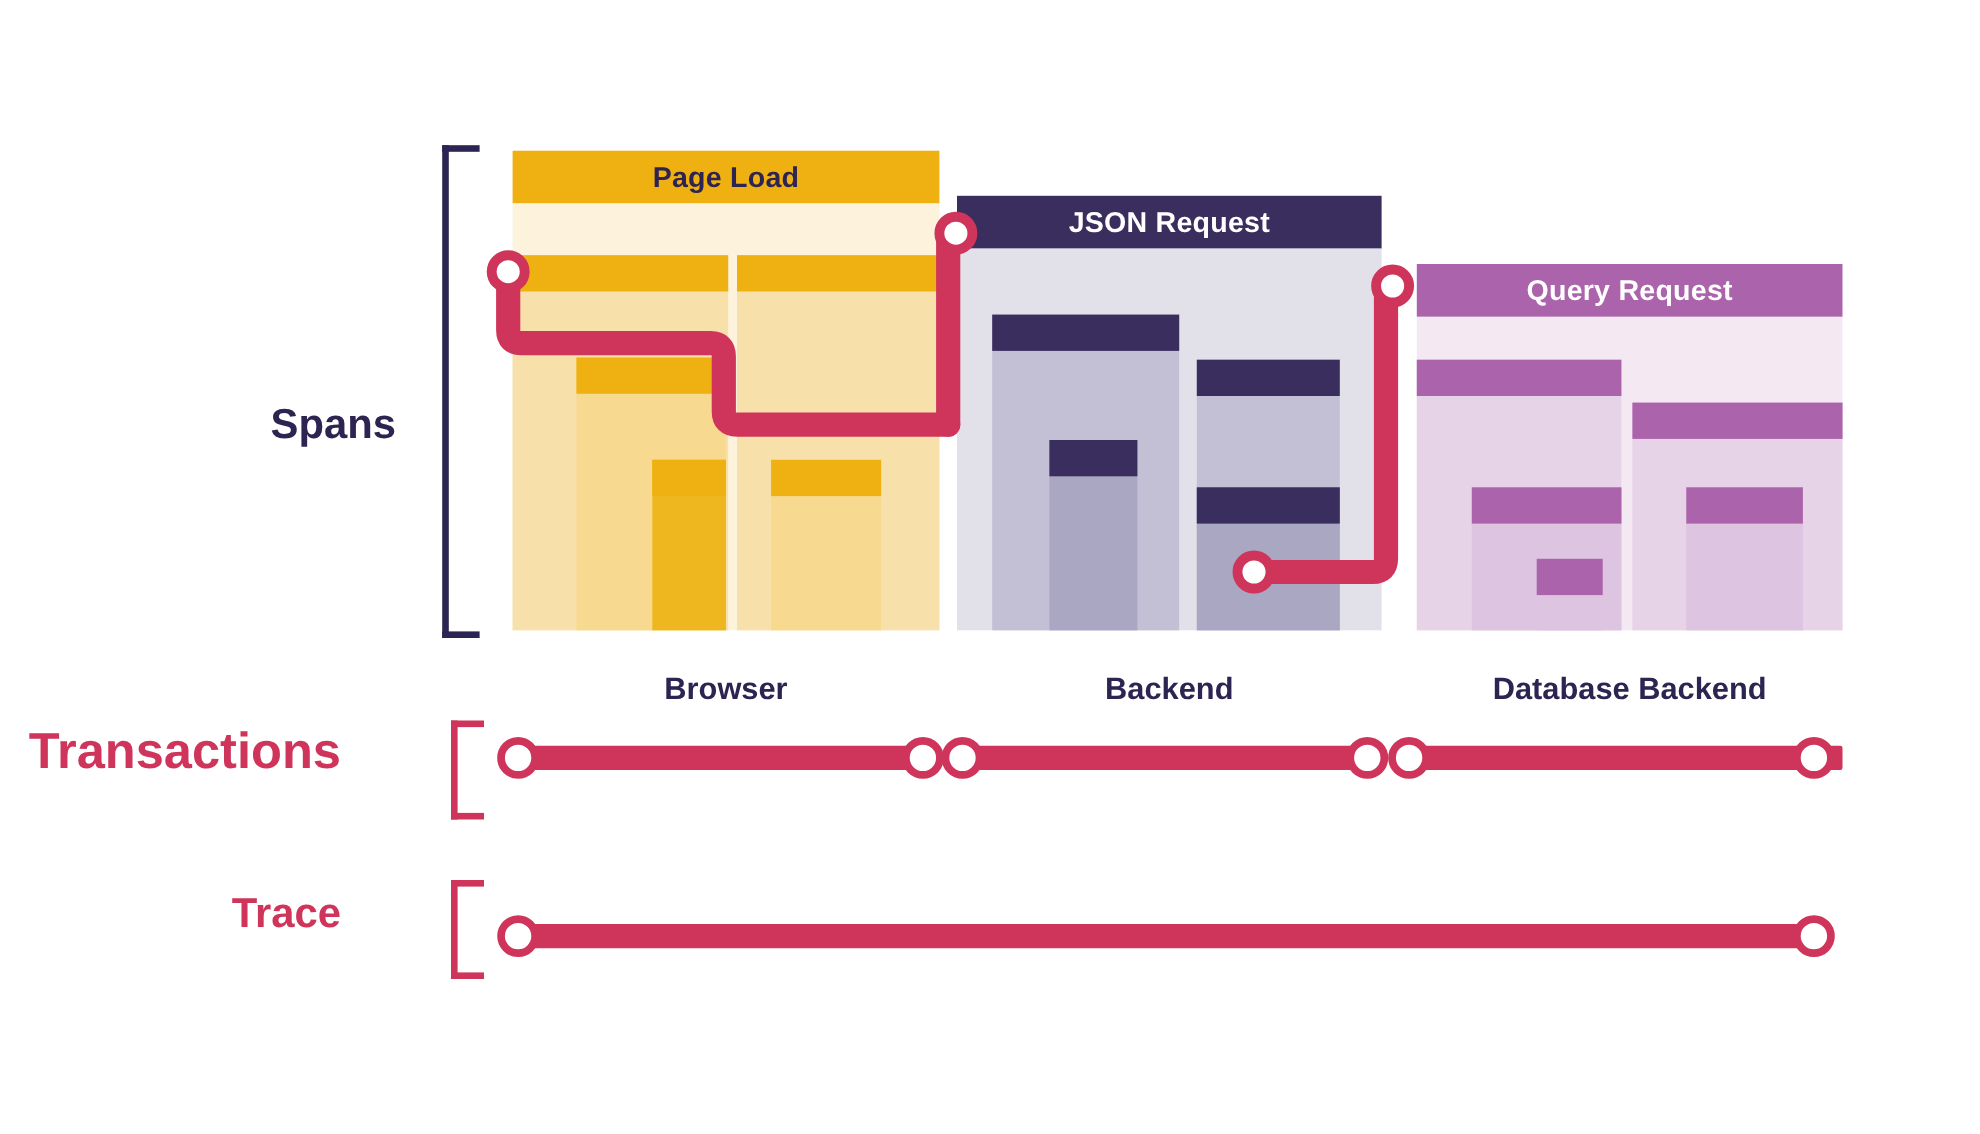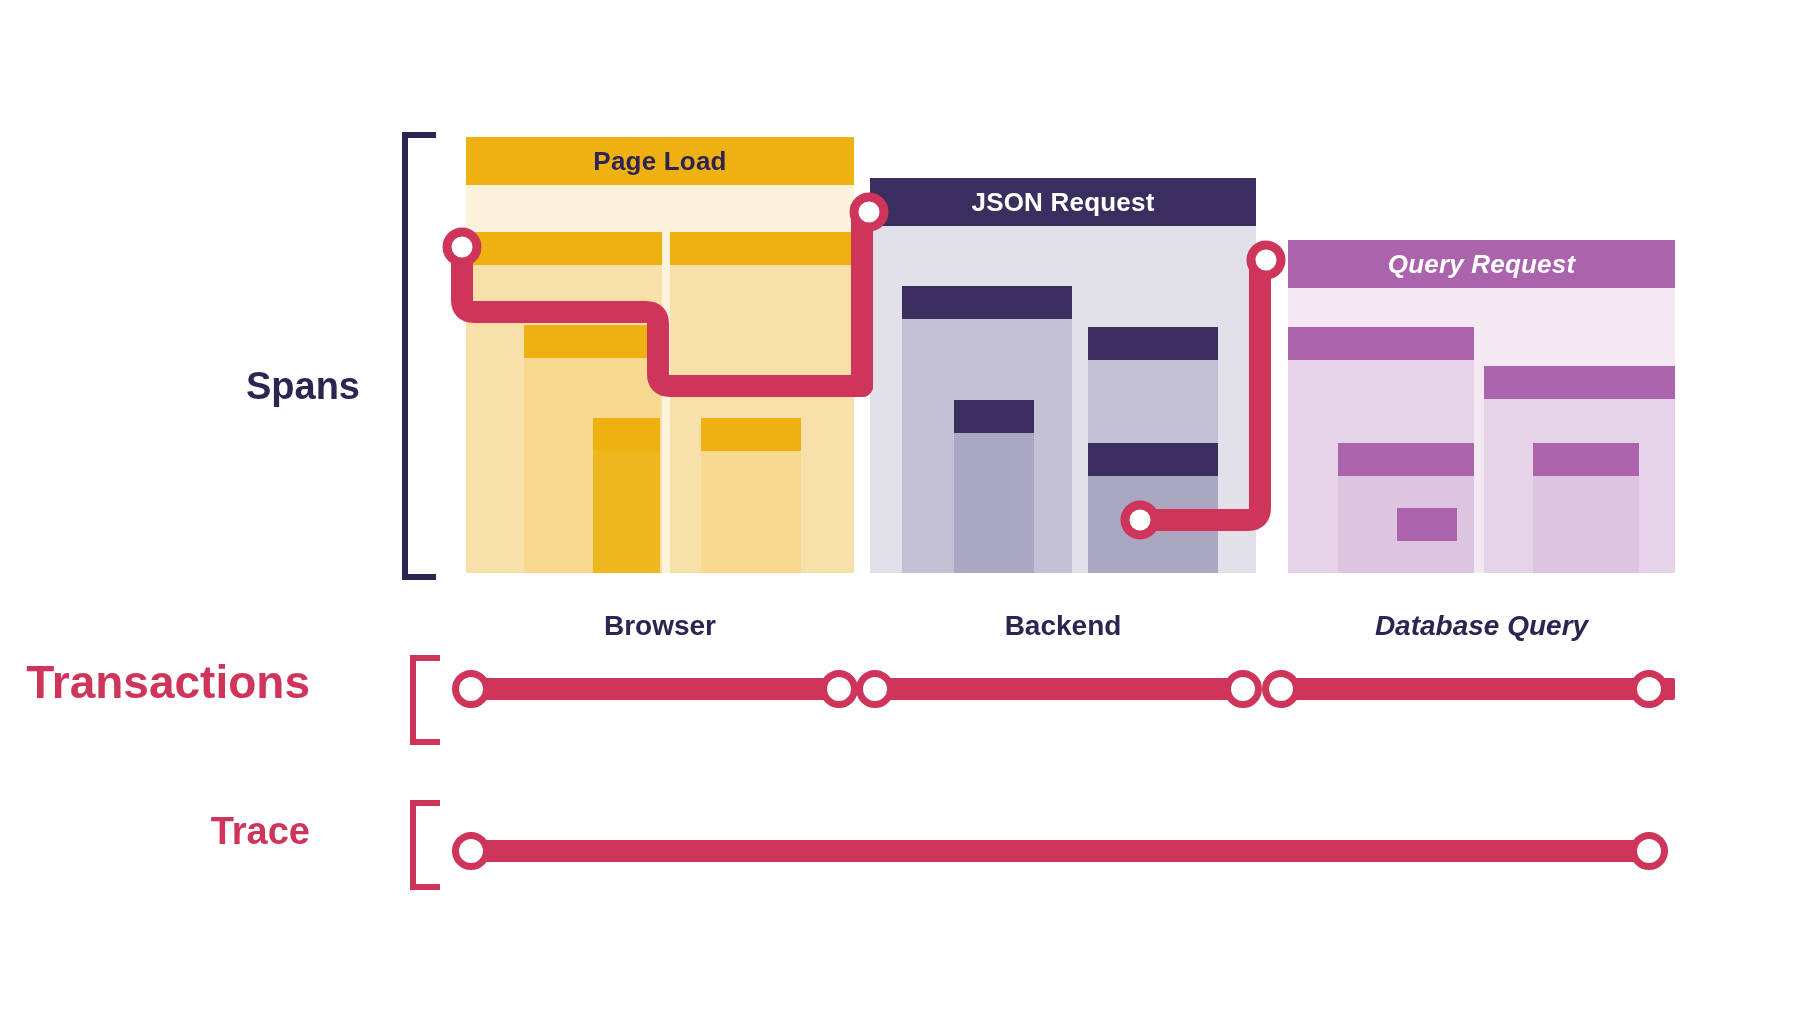--- a/index.html
+++ b/index.html
@@ -207,21 +207,21 @@
     <div class="span-bar" style="left:127px; top:418px; width:67px; height:155px; background:#eeb720;">
       <div class="cap" style="background:#efb111;"></div>
     </div>
     <div class="span-bar" style="left:235px; top:418px; width:100px; height:155px; background:#f7d98f;">
       <div class="cap" style="background:#efb111;"></div>
     </div>
 
     <div class="svc-caption" style="top:610px;">Browser</div>
   </div>
 
-  <div class="service-col" id="col-database" style="left:1288px; width:387px;font-style:italic;">
+  <div class="service-col" id="col-database" style="left:1288px; width:387px;">
 
     <div class="svc-header" style="top:240px; background:#ab63ab; color:#ffffff;">Query Request</div>
 
     <div class="svc-body" style="top:288px; height:285px; background:#f4e9f3;"></div>
 
     <div class="span-bar" style="left:0px; top:327px; width:186px; height:246px; background:#e6d3e8;">
       <div class="cap" style="background:#ab63ab;"></div>
     </div>
 
     <div class="span-bar" style="left:196px; top:366px; width:191px; height:207px; background:#e6d3e8;">
@@ -233,21 +233,21 @@
     </div>
 
     <div class="span-bar" style="left:109px; top:508px; width:60px; height:65px; background:#ddc4e0;">
       <div class="cap" style="background:#ab63ab;"></div>
     </div>
 
     <div class="span-bar" style="left:245px; top:443px; width:106px; height:130px; background:#ddc4e0;">
       <div class="cap" style="background:#ab63ab;"></div>
     </div>
 
-    <div class="svc-caption" style="top:610px;">Database Query</div>
+    <div class="svc-caption" style="top:610px;">Database Backend</div>
   </div>
 
   <svg id="connectors" viewBox="0 0 1800 1031">
 
     <path d="M 462 247 L 462 300 Q 462 312 474 312 L 646 312 Q 658 312 658 324 L 658 374 Q 658 386 670 386 L 862 386" fill="none" stroke="#cf355a" stroke-width="22" stroke-linecap="round" stroke-linejoin="round"></path>
 
     <path d="M 862 386 L 862 212" fill="none" stroke="#cf355a" stroke-width="22" stroke-linecap="round"></path>
 
     <path d="M 1140 520 L 1248 520 Q 1260 520 1260 508 L 1260 260" fill="none" stroke="#cf355a" stroke-width="22" stroke-linecap="round" stroke-linejoin="round"></path>
 

